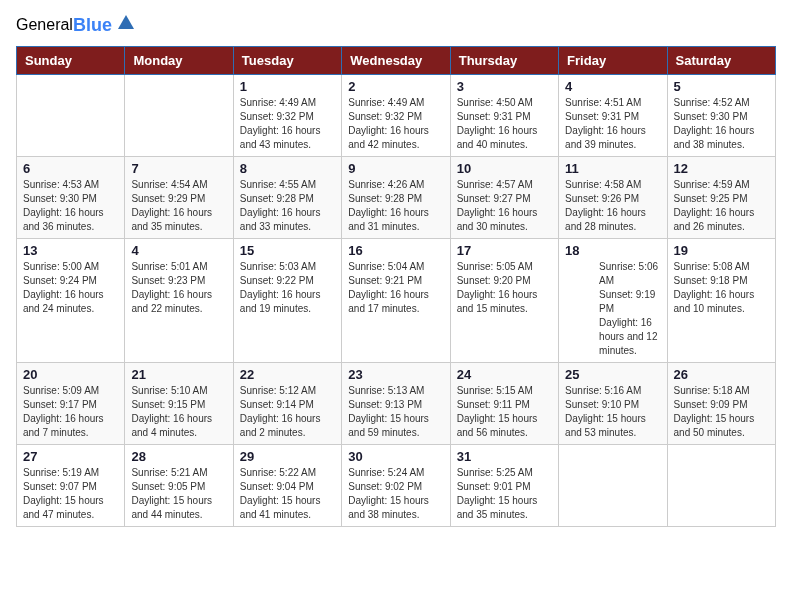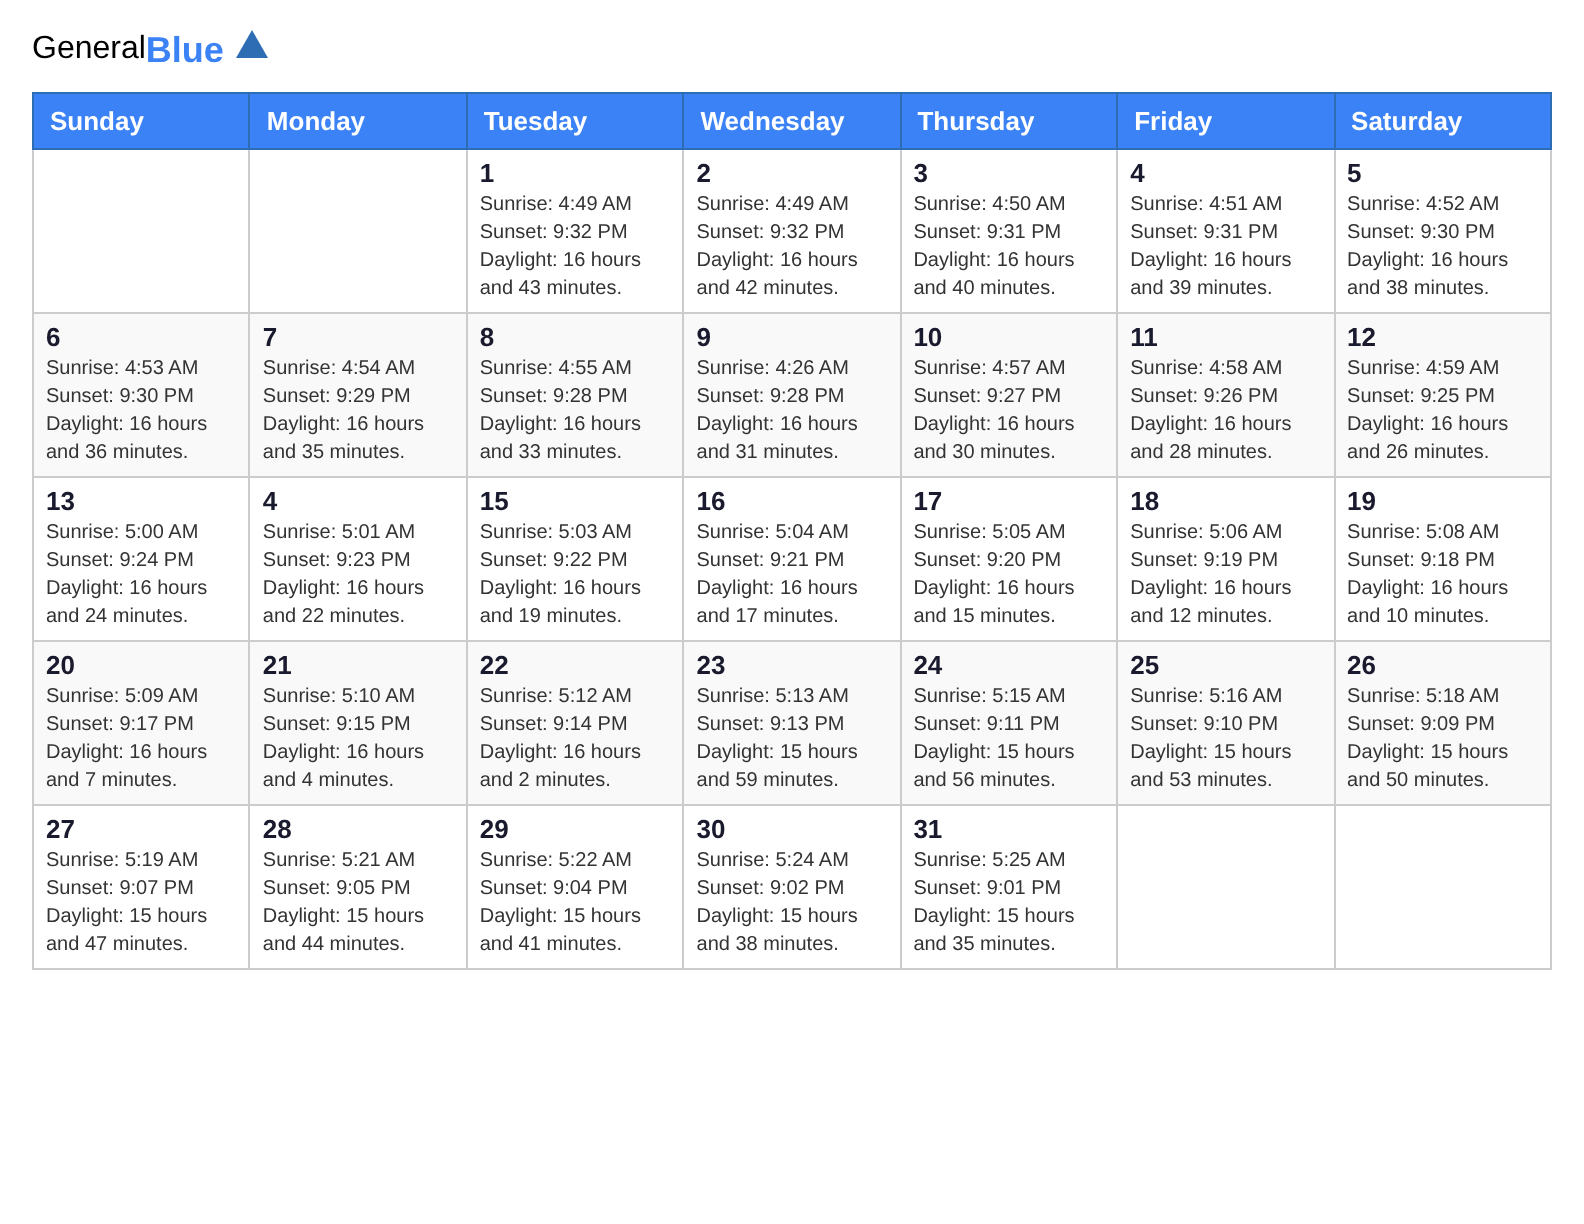--- a/index.html
+++ b/index.html
@@ -49,21 +49,21 @@
       font-size: 16px;
       color: #333;
       margin-top: 2px;
     }
     .calendar {
       width: 100%;
       border-collapse: collapse;
       border: 1px solid #ccc;
     }
     .calendar th {
-      background-color: #3b82f6;
+      background-color: #7f1d1d;
       color: #fff;
       font-size: 13px;
       font-weight: bold;
       padding: 6px 8px;
       text-align: left;
       border: 1px solid #2e6db4;
     }
     .calendar td {
       vertical-align: top;
       width: calc(100%/7);
@@ -225,21 +225,21 @@
 Daylight: 16 hours and 17 minutes.</div>
         </td>
         <td>
           <span class="day-number">17</span>
           <div class="day-info" style="white-space: pre-line;">Sunrise: 5:05 AM
 Sunset: 9:20 PM
 Daylight: 16 hours and 15 minutes.</div>
         </td>
         <td>
           <span class="day-number">18</span>
-          <div class="day-info" style="white-space: pre-line;">Sunrise: 5:06 AM
+          <div class="day-info" style="white-space: pre-line; margin-left: 34px;">Sunrise: 5:06 AM
 Sunset: 9:19 PM
 Daylight: 16 hours and 12 minutes.</div>
         </td>
         <td>
           <span class="day-number">19</span>
           <div class="day-info" style="white-space: pre-line;">Sunrise: 5:08 AM
 Sunset: 9:18 PM
 Daylight: 16 hours and 10 minutes.</div>
         </td>
       </tr>

